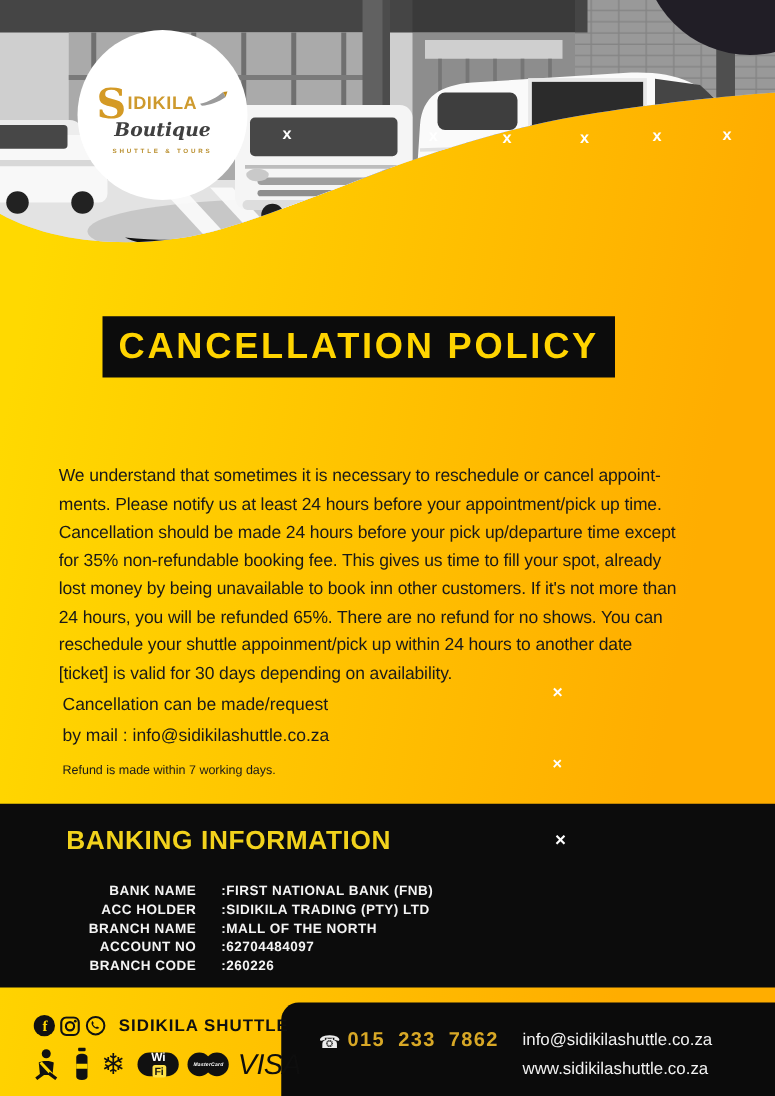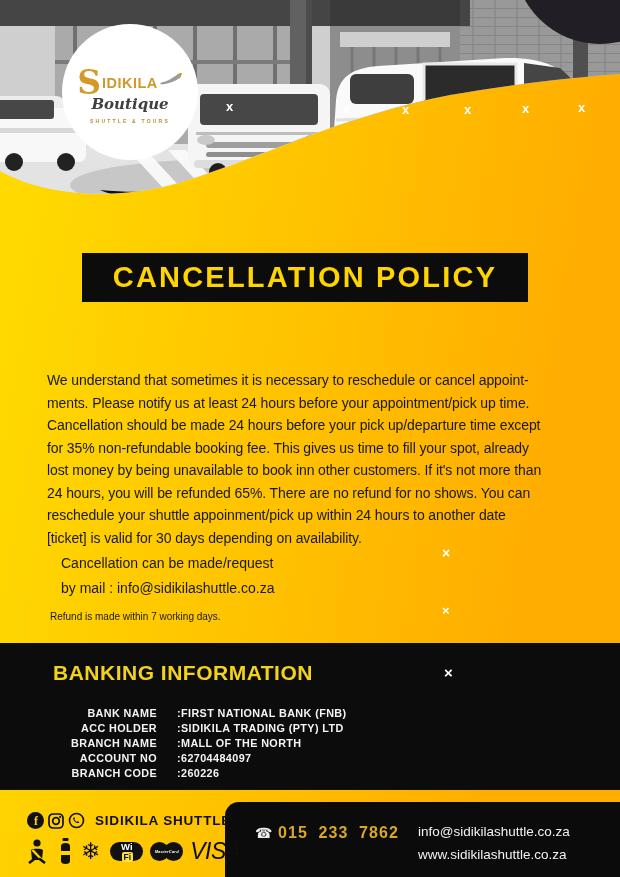--- a/index.html
+++ b/index.html
@@ -21,28 +21,28 @@
   .logo-swoosh{margin-left:1px;margin-top:-6px;}
   .logo-script{font-family:"DejaVu Serif",serif;font-style:italic;font-weight:700;font-size:15px;color:#404040;margin-top:-4px;}
   .logo-tagline{font-size:5px;font-weight:700;letter-spacing:2.2px;color:#b98e2c;margin-top:5px;}
   .xm{position:absolute;color:#fff;font-weight:700;font-size:13px;line-height:1;}
   .xm1{left:226px;top:100px}.xm2{left:343px;top:102px}.xm3{left:402px;top:103px}
   .xm4{left:464px;top:103px}.xm5{left:522px;top:102px}.xm6{left:578px;top:101px}
   .xm7{left:442px;top:546px;font-size:14px}
   .xm8{left:442px;top:604px;font-size:13px}
   
   .title-box{
-    position:absolute;left:82px;top:253px;width:446px;height:49px;background:var(--black,#0D0D0D);
+    position:absolute;left:82px;top:253px;width:410px;height:49px;background:var(--black,#0D0D0D);
     display:flex;align-items:center;justify-content:center;
   }
   .title-box span{color:var(--title_yellow,#FFD400);font-size:29px;font-weight:800;letter-spacing:2.2px;white-space:nowrap;}
   
   .para{position:absolute;color:#191919;white-space:pre-line;}
   .p1{left:47px;top:355px;width:578px;font-size:14px;line-height:22.5px;letter-spacing:-.1px;}
-  .p2{left:61px;top:537px;font-size:14px;line-height:24.5px;}
+  .p2{left:50px;top:537px;font-size:14px;line-height:24.5px;}
   .p3{left:50px;top:601px;font-size:10px;}
   
   .banking{position:absolute;left:0;top:643px;width:620px;height:147px;background:var(--black,#0C0C0C);padding-left:16px;}
   .banking-heading{position:absolute;left:53px;top:18px;color:var(--banking_heading,#F2D21C);font-size:21px;font-weight:800;letter-spacing:.5px;}
   .banking-close{position:absolute;left:444px;top:21px;color:#fff;font-size:15px;font-weight:700;}
   .bank-rows{position:absolute;left:53px;top:62px;}
   .bank-row{display:flex;height:15.2px;align-items:center;color:#F4F4F4;font-size:10.8px;font-weight:700;letter-spacing:.4px;text-align:right;}
   .bank-label{width:104px;}
   .bank-sep{width:24px;}
   

